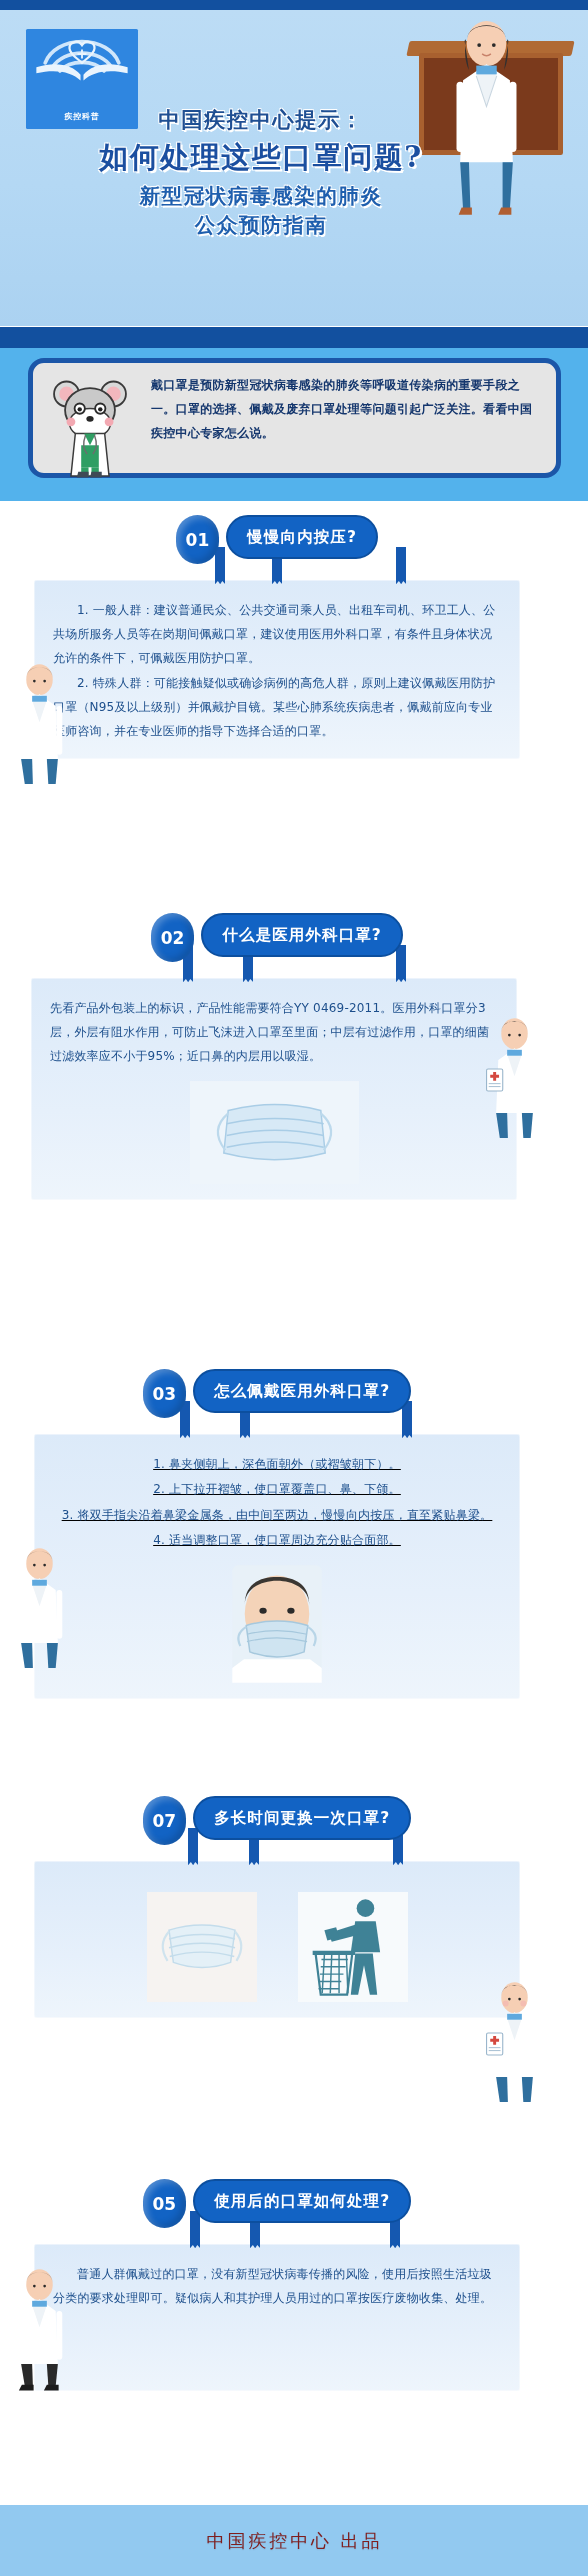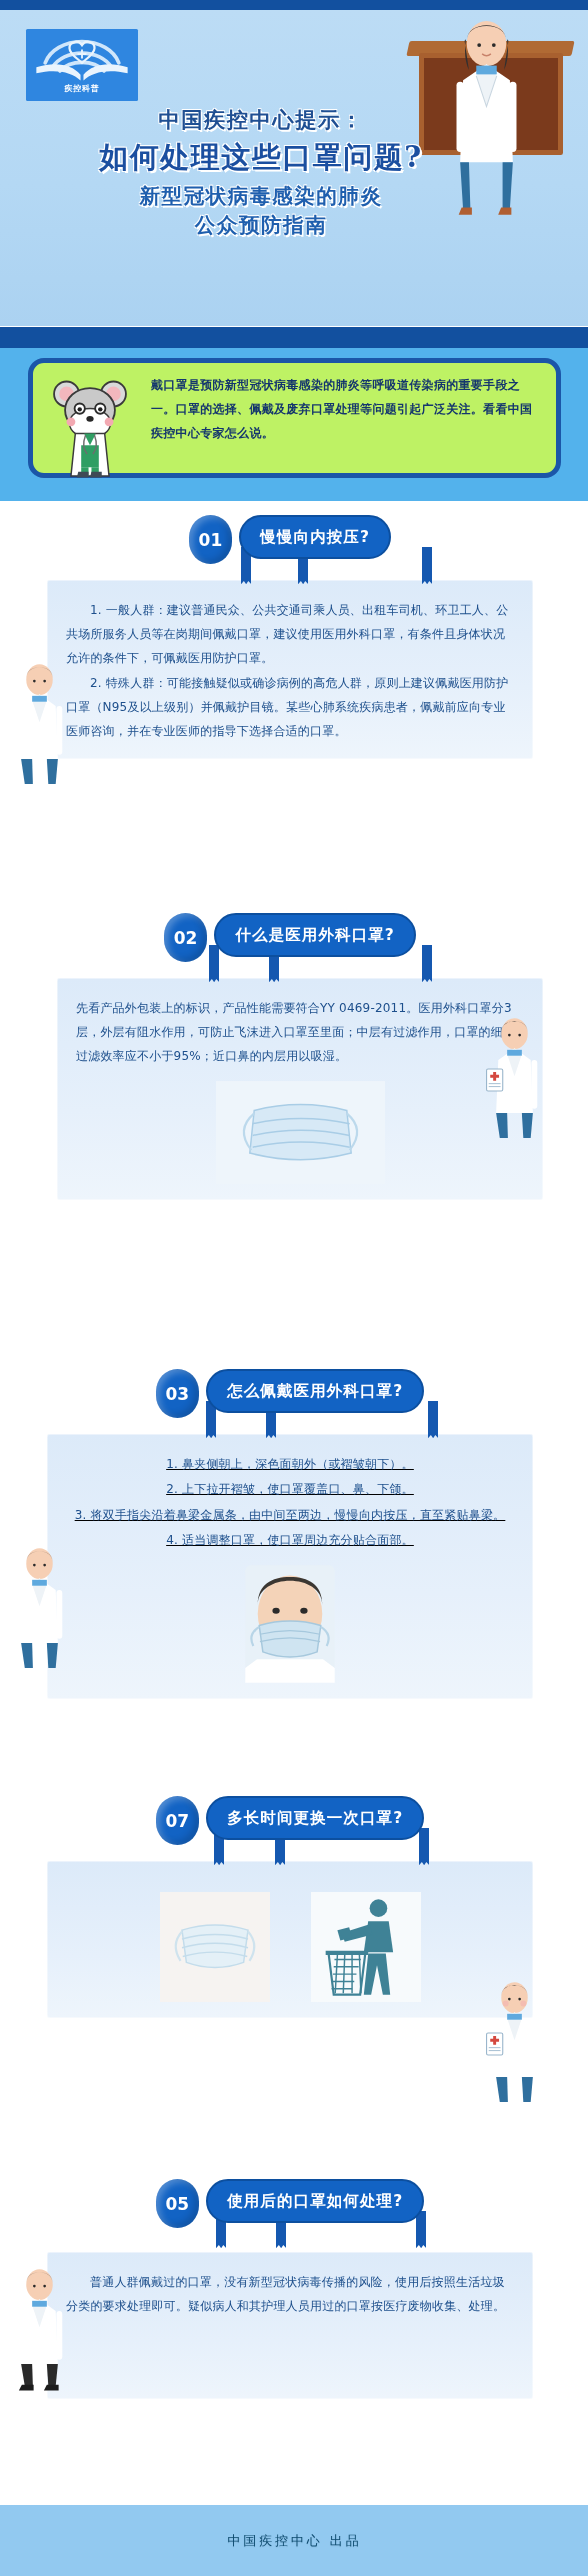--- a/index.html
+++ b/index.html
@@ -15,21 +15,21 @@
 
   .topbar { position:absolute; top:0; left:0; width:589px; height:10.3px; background:#12509f; }
 
   
   .hero {
     position:absolute; top:10.3px; left:0; width:589px; height:316px;
     background:linear-gradient(180deg,#bcdcf5 0%, #b4d8f4 55%, #abd2f1 100%);
     overflow:hidden;
   }
   .logo {
-    position:absolute; left:26px; top:19px; width:112px; height:72px;
+    position:absolute; left:26px; top:19px; width:112px; height:100px;
     background:#2f86e0; border-radius:1.5px; overflow:hidden;
   }
   .logo .fan { position:absolute; left:0; top:0; width:112px; height:53px; }
   .logo .cap { position:absolute; left:0; bottom:2.9px; width:112px; height:19px;
                display:flex; align-items:center; justify-content:space-around;
                color:#ffffff; font-size:8px; font-weight:bold; letter-spacing:0.7px;
                padding:0 11.8px; }
 
   .hero-title-wrap { position:absolute; left:0; top:96px; width:522px; text-align:center; }
   .hero-line1 {
@@ -67,32 +67,32 @@
   
   .intro-band {
     position:absolute; top:327px; left:0; width:589px; height:174px;
     background:linear-gradient(180deg,#1b56a8 0%, #1b56a8 12%, #53b2ec 12%, #53b2ec 100%);
   }
   .intro-band::after{
     content:""; position:absolute; left:0; top:0; width:589px; height:20.6px; background:#12509f;
   }
   .intro-card {
     position:absolute; top:358px; left:28px; width:533px; height:120px;
-    background:#bef264; border:5.2px solid #1b56a8; border-radius:16px;
+    background:#e5e5e5; border:5.2px solid #1b56a8; border-radius:16px;
   }
   .intro-text {
     position:absolute; left:118px; top:10.3px; right:16px;
     font-size:12px; line-height:2.0; color:#14366d; font-weight:bold;
     font-family:"DejaVu Serif","Liberation Serif",serif;
     letter-spacing:0.3px;
   }
   .mouse { position:absolute; left:13.2px; top:5.9px; width:88px; height:110px; }
 
   
-  .section { position:absolute; left:0; width:554px;padding-left:26px; }
+  .section { position:absolute; left:0; width:554px; }
 
   .sec-head {
     position:relative; height:49px; display:flex; justify-content:center;
     align-items:flex-start; gap:7.4px;
   }
   .badge {
     width:43px; height:49px; background:#1263c4; border-radius:50%/46%;
     color:#ffffff; font-size:17px; font-weight:bold;
     display:flex; align-items:center; justify-content:center;
     box-shadow: inset -4.4px -2.9px 7.4px rgba(0,0,0,.16), inset 3.7px 2.9px 7.4px rgba(255,255,255,.28);
@@ -134,21 +134,21 @@
   .side { position:absolute; width:59px; height:125px; }
   .side.left  { left:10.3px; }
   .side.right { right:10.3px; }
 
   
   .footer {
     position:absolute; left:0; bottom:0; width:589px; height:71px;
     background:#92c9f0; display:flex; align-items:center; justify-content:center;
   }
   .footer span {
-    color:#0c4a6e; font-size:13px; letter-spacing:2.9px; font-weight:500;
+    color:#7f1d1d; font-size:18px; letter-spacing:2.9px; font-weight:500;
     font-family:"DejaVu Sans","Liberation Sans",sans-serif;
     text-shadow:0 0.7px 1.5px rgba(0,0,0,.08);
   }
   .footer-gap { position:absolute; left:0; bottom:71px; width:589px; height:10.3px; background:#ffffff; }
 </style>
 </head>
 <body>
 
 <div id="page">
 
@@ -411,21 +411,21 @@
   </div>
 
   <div class="section" style="top:2179px;">
     <div class="sec-head">
       <div class="ribbon" style="left:190px; top:32px; height:32px;"></div>
       <div class="ribbon" style="left:250px; top:32px; height:32px;"></div>
       <div class="ribbon" style="left:390px; top:32px; height:32px;"></div>
       <div class="badge">05</div>
       <div class="pill">使用后的口罩如何处理?</div>
     </div>
-    <div class="sec-body" style="margin-top:24px; height:147px;">
+    <div class="sec-body" style="margin-top:16px; height:147px;">
       <p class="sec-p indent">普通人群佩戴过的口罩，没有新型冠状病毒传播的风险，使用后按照生活垃圾分类的要求处理即可。疑似病人和其护理人员用过的口罩按医疗废物收集、处理。</p>
     </div>
     <svg class="side left" style="top:88px;" viewBox="0 0 80 170">
       <ellipse cx="40" cy="24" rx="18" ry="21" fill="#f6cfb4"></ellipse>
       <path d="M22 22 C22 2 58 2 58 22 C58 12 50 7 40 7 C30 7 22 12 22 22 Z" fill="#33302f"></path>
       <circle cx="33" cy="26" r="1.8" fill="#2b2b2b"></circle>
         <circle cx="47" cy="26" r="1.8" fill="#2b2b2b"></circle>
       <path d="M40 44 L18 60 L15 132 L65 132 L62 60 Z" fill="#ffffff"></path>
       <path d="M40 44 L31 55 L40 82 L49 55 Z" fill="#eef3f7"></path>
       <rect x="30" y="46" width="20" height="8" fill="#5fa9de"></rect>

